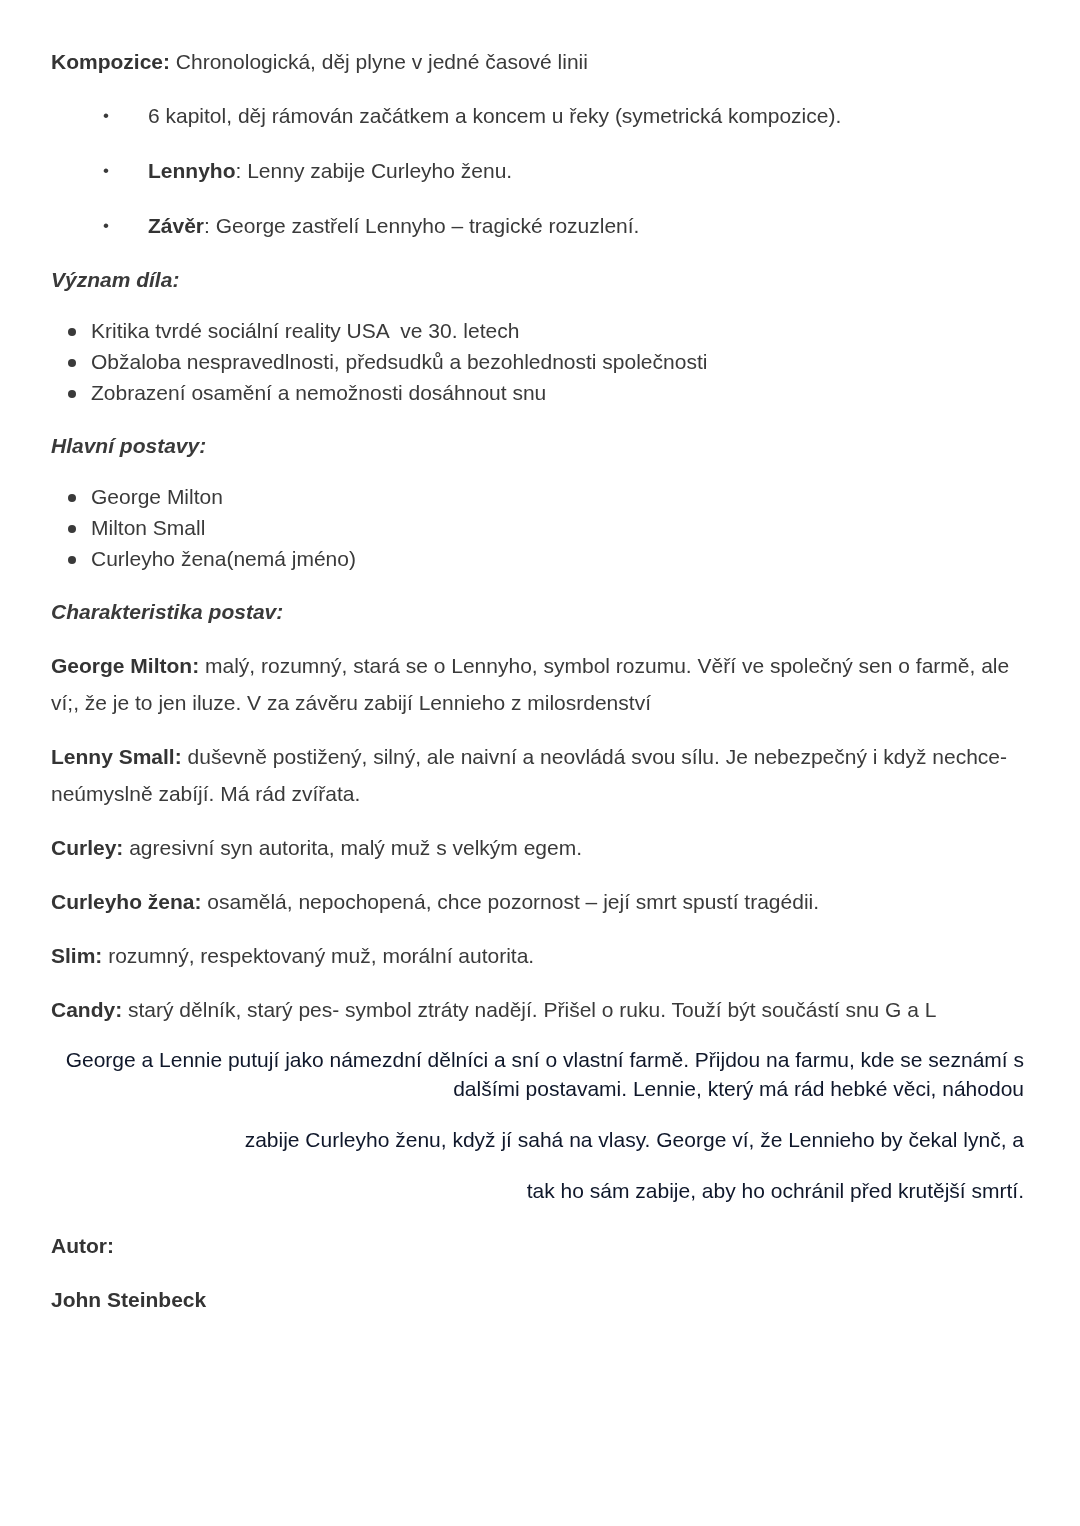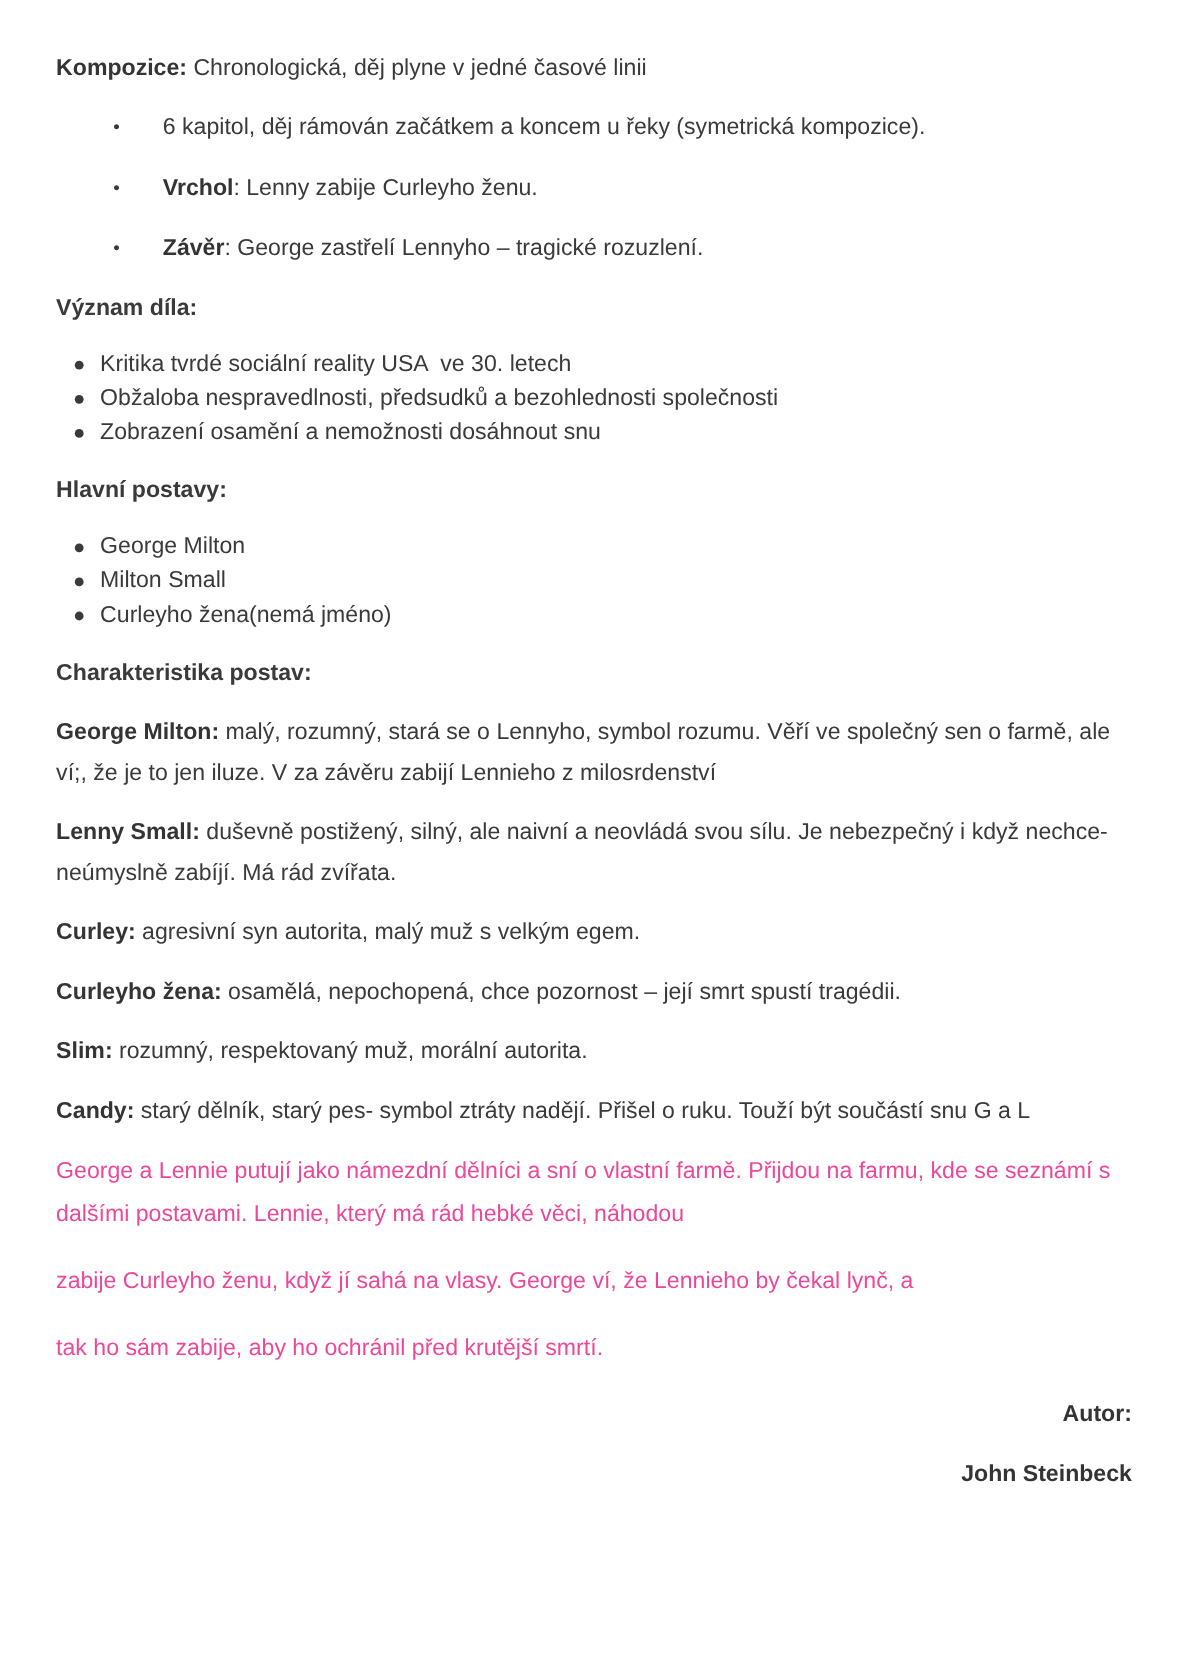--- a/index.html
+++ b/index.html
@@ -17,21 +17,21 @@
     padding: 43px 51px 60px 51px;
     font-family: "Liberation Sans", "DejaVu Sans", sans-serif;
     font-size: 21px;
     color: #3a3a3a;
   }
   .para, .heading {
     margin: 0 0 17px 0;
     line-height: 37px;
     white-space: pre-wrap;
   }
-  .heading { font-weight: 700; }
+  .heading { font-weight: 700; font-style: italic; }
   b, strong { font-weight: 700; color: #343434; }
   span[data-bind] { white-space: pre-wrap; }
 
   
   ul.sparse-list {
     list-style: none;
     margin: 0 0 17px 0;
     padding: 0;
   }
   ul.sparse-list li {
@@ -67,47 +67,48 @@
     top: 13px;
     width: 8px;
     height: 8px;
     border-radius: 50%;
     background: #3a3a3a;
   }
 
   
   .para-alt {
     margin: 0 5px 22px 0;
-    line-height: 39px;
-    color: #ec4899;
+    line-height: 29px;
+    color: #0f172a;
     white-space: pre-wrap;
+    text-align: right;
   }
   .first-alt { margin-top: 5px; }
 
   .center-heading {
     margin: 0 0 17px 0;
     line-height: 37px;
     font-weight: 700;
-    text-align: right;
+    text-align: left;
     color: #343434;
   }
 </style>
 </head>
 <body>
 
 <div class="page">
 
   <p class="para"><strong data-bind="document.kompozice.label">Kompozice:</strong><span data-bind="document.kompozice.text"> Chronologická, děj plyne v jedné časové linii</span></p>
 
   <ul class="sparse-list">
     <li>
       <span class="bullet-sparse">•</span><strong data-bind="document.kompozice_bullets.0.bold"></strong><span data-bind="document.kompozice_bullets.0.text">6 kapitol, děj rámován začátkem a koncem u řeky (symetrická kompozice).</span>
     </li>
     <li>
-      <span class="bullet-sparse">•</span><strong data-bind="document.kompozice_bullets.1.bold">Vrchol</strong><span data-bind="document.kompozice_bullets.1.text">: Lenny zabije Curleyho ženu.</span>
+      <span class="bullet-sparse">•</span><strong data-bind="document.kompozice_bullets.1.bold">Lennyho</strong><span data-bind="document.kompozice_bullets.1.text">: Lenny zabije Curleyho ženu.</span>
     </li>
     <li>
       <span class="bullet-sparse">•</span><strong data-bind="document.kompozice_bullets.2.bold">Závěr</strong><span data-bind="document.kompozice_bullets.2.text">: George zastřelí Lennyho – tragické rozuzlení.</span>
     </li>
   </ul>
 
   <p class="heading" data-bind="document.vyznam.heading">Význam díla:</p>
 
   <ul class="tight-list">
     <li>

